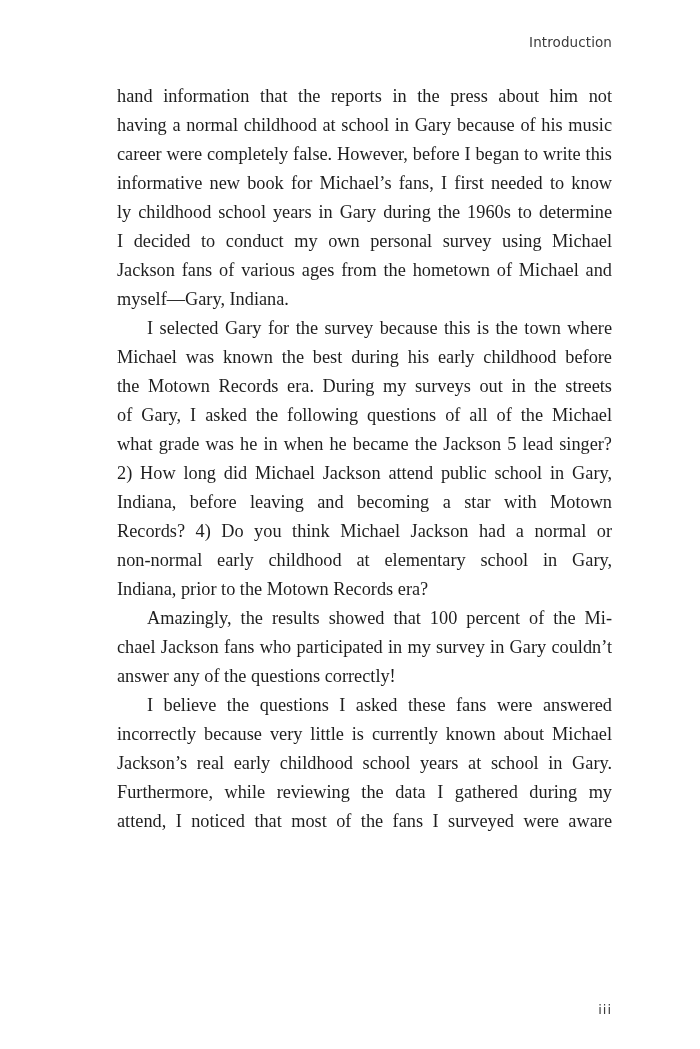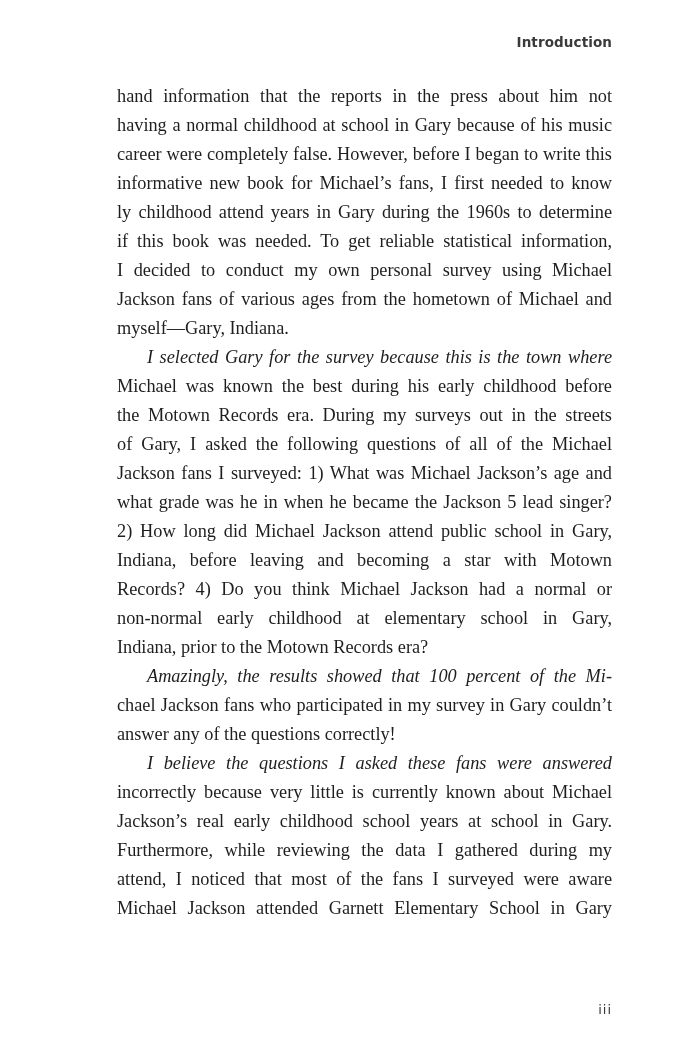--- a/index.html
+++ b/index.html
@@ -15,21 +15,20 @@
       color: #1e1e1e;
     }
     .running-head {
       position: absolute;
       top: 34px;
       right: 88px;
       font-family: "DejaVu Sans", sans-serif;
       font-size: 13.5px;
       color: #3a3a3a;
       letter-spacing: 0.1px;
-      font-weight: bold;
     }
     .text-block {
       position: absolute;
       top: 82px;
       left: 117px;
       width: 495px;
       font-family: "Liberation Serif", serif;
       font-size: 18.3px;
       line-height: 29px;
       color: #1e1e1e;
@@ -40,21 +39,20 @@
       white-space: nowrap;
       text-align: justify;
       text-align-last: justify;
       overflow: hidden;
     }
     .line.last {
       text-align-last: left;
     }
     .line.indent {
       padding-left: 30px;
-      font-style: italic;
     }
     .folio {
       position: absolute;
       top: 1002px;
       right: 88px;
       font-family: "DejaVu Sans", sans-serif;
       font-size: 13px;
       color: #3a3a3a;
       letter-spacing: 1px;
     }
@@ -66,53 +64,50 @@
 
   <div class="running-head">Introduction</div>
 
   <div class="text-block">
 
     <div class="paragraph">
       <span class="line">hand information that the reports in the press about him not</span>
       <span class="line">having a normal childhood at school in Gary because of his music</span>
       <span class="line">career were completely false. However, before I began to write this</span>
       <span class="line">informative new book for Michael’s fans, I first needed to know</span>
-      <span class="line">ly childhood attend years in Gary during the 1960s to determine</span>
-      <span class="line">if this book was needed. To get reliable statistical information,</span>
+      <span class="line">ly childhood school years in Gary during the 1960s to determine</span>
       <span class="line">I decided to conduct my own personal survey using Michael</span>
       <span class="line">Jackson fans of various ages from the hometown of Michael and</span>
       <span class="line last">myself—Gary, Indiana.</span>
     </div>
 
     <div class="paragraph">
       <span class="line indent">I selected Gary for the survey because this is the town where</span>
       <span class="line">Michael was known the best during his early childhood before</span>
       <span class="line">the Motown Records era. During my surveys out in the streets</span>
       <span class="line">of Gary, I asked the following questions of all of the Michael</span>
-      <span class="line">Jackson fans I surveyed: 1) What was Michael Jackson’s age and</span>
       <span class="line">what grade was he in when he became the Jackson 5 lead singer?</span>
       <span class="line">2) How long did Michael Jackson attend public school in Gary,</span>
       <span class="line">Indiana, before leaving and becoming a star with Motown</span>
       <span class="line">Records? 4) Do you think Michael Jackson had a normal or</span>
       <span class="line">non-normal early childhood at elementary school in Gary,</span>
       <span class="line last">Indiana, prior to the Motown Records era?</span>
     </div>
 
     <div class="paragraph">
       <span class="line indent">Amazingly, the results showed that 100 percent of the Mi-</span>
       <span class="line">chael Jackson fans who participated in my survey in Gary couldn’t</span>
       <span class="line last">answer any of the questions correctly!</span>
     </div>
 
     <div class="paragraph">
       <span class="line indent">I believe the questions I asked these fans were answered</span>
       <span class="line">incorrectly because very little is currently known about Michael</span>
       <span class="line">Jackson’s real early childhood school years at school in Gary.</span>
       <span class="line">Furthermore, while reviewing the data I gathered during my</span>
       <span class="line">attend, I noticed that most of the fans I surveyed were aware</span>
-      <span class="line">Michael Jackson attended Garnett Elementary School in Gary</span>
     </div>
 
   </div>
 
   <div class="folio">iii</div>
 
 </div>
 
 </body></html>

